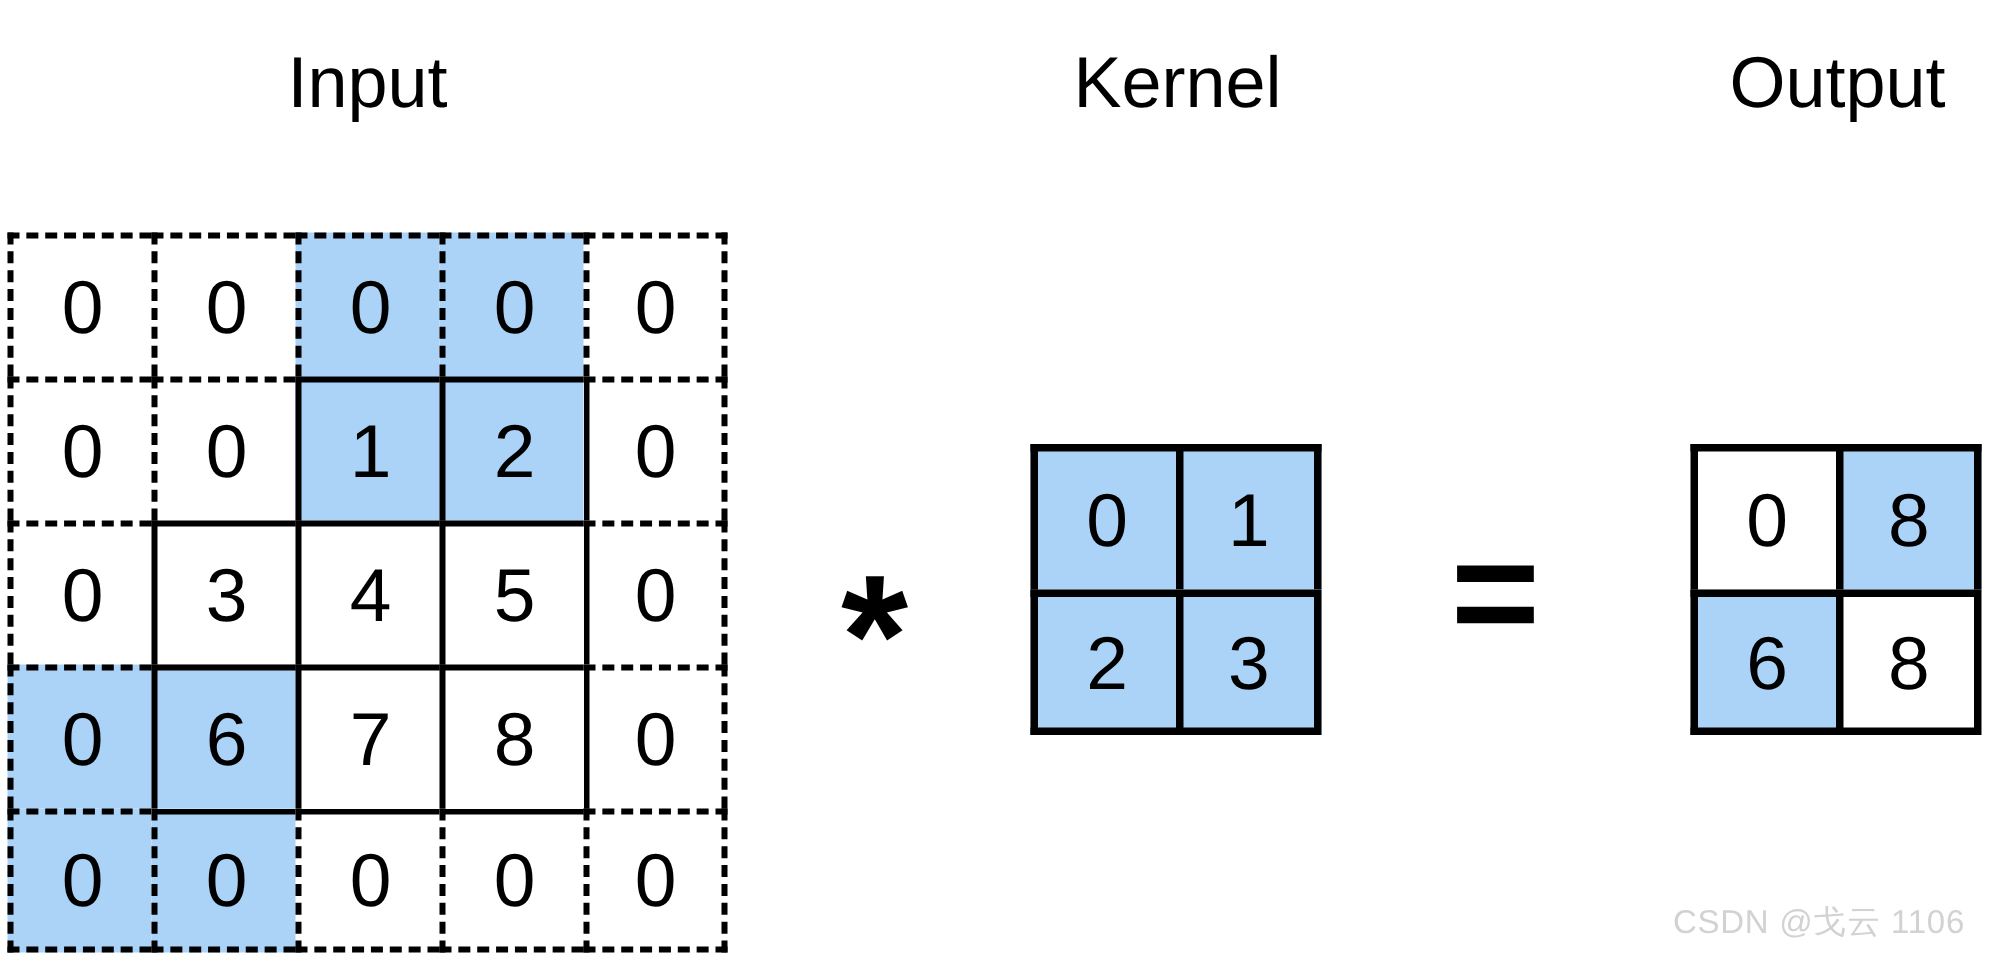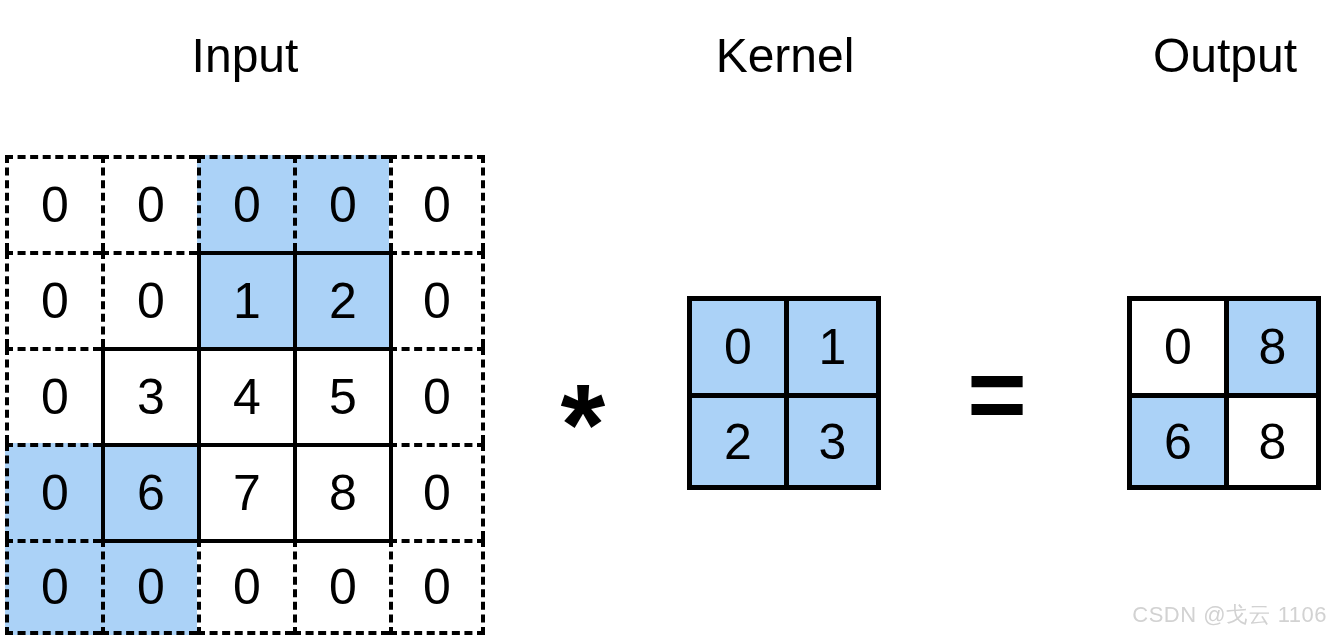--- a/index.html
+++ b/index.html
@@ -43,21 +43,21 @@
   .op{
     position:absolute;display:flex;align-items:center;justify-content:center;
     color:#000;font-weight:bold;
   }
   .op-conv{left:533px;top:296px;width:100px;height:195px;font-size:115px;}
   .op-conv .glyph{transform:translateY(30px);}
   .op-eq{left:943px;top:296px;width:108px;height:195px;font-size:102px;}
   .op-eq .glyph{transform:translateY(2px);}
 
   .watermark{
-    position:absolute;right:3px;top:600px;font-size:22px;letter-spacing:0.5px;
+    position:absolute;right:20px;top:600px;font-size:22px;letter-spacing:0.5px;
     color:var(--watermark,#d2d2d2);text-shadow:1px 1px 1px #ffffff;white-space:nowrap;
   }
 </style>
 </head>
 <body>
 
 <div class="canvas">
 
   <div class="title title-input">Input</div>
   <div class="title title-kernel">Kernel</div>

